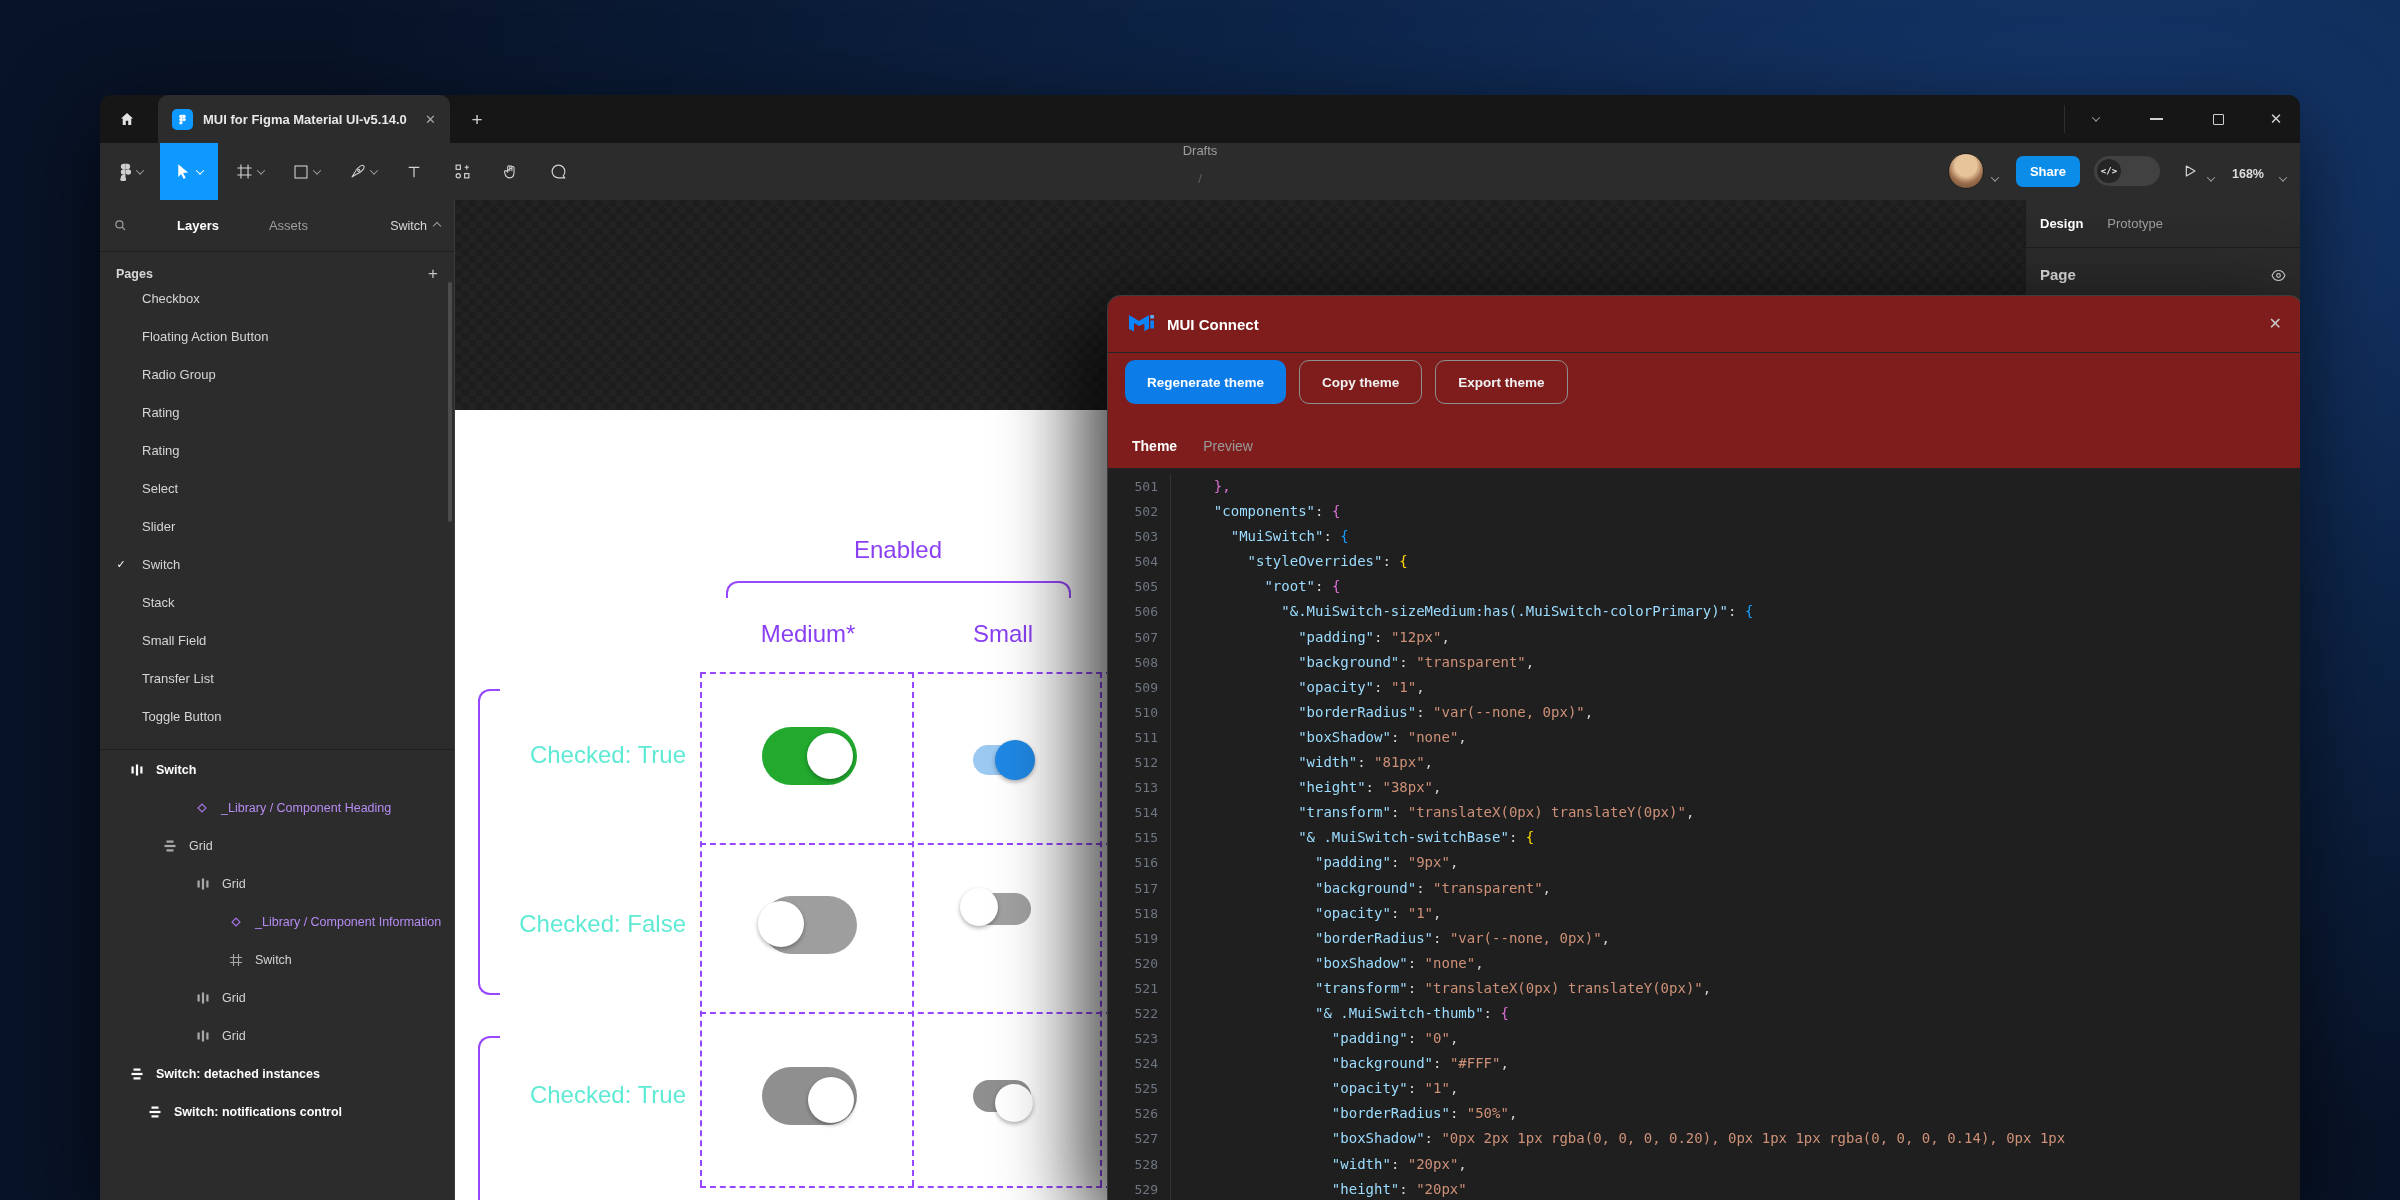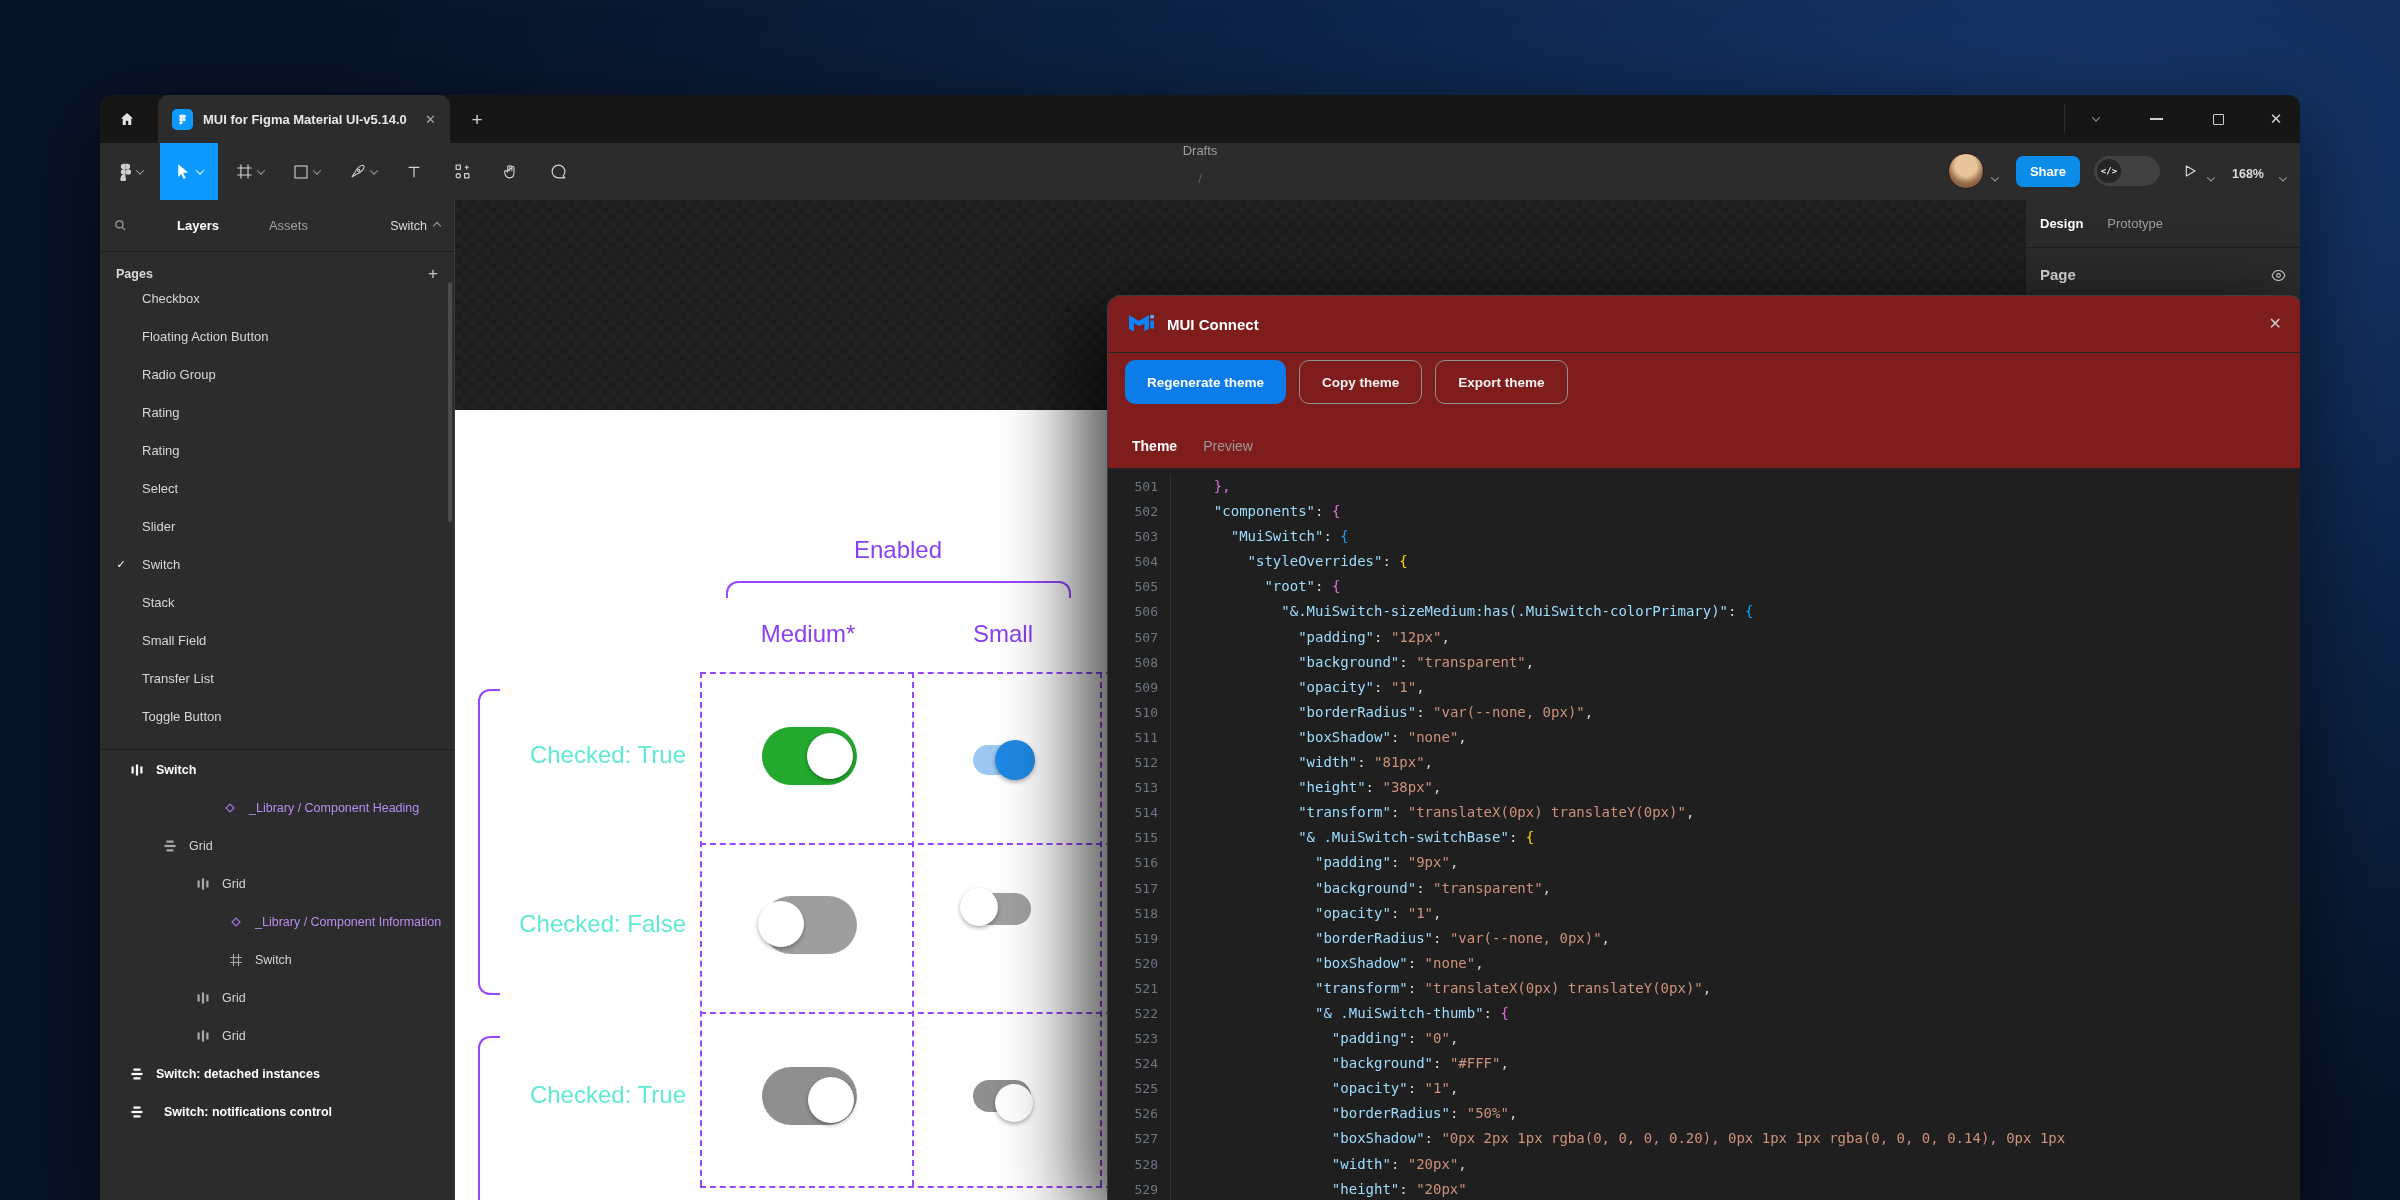--- a/index.html
+++ b/index.html
@@ -374,21 +374,21 @@
         <div class="tree-row strong" style="padding-left: 30px;">
           <span class="tree-ico">
             <svg viewBox="0 0 12 12" width="12" height="12" fill="currentColor">
               <rect x="0.5" y="2.5" width="2.2" height="7"></rect>
               <rect x="4.9" y="0.5" width="2.2" height="11"></rect>
               <rect x="9.3" y="2.5" width="2.2" height="7"></rect>
             </svg>
           </span>
           <span>Switch</span>
         </div>
-        <div class="tree-row instance" style="padding-left: 95px; margin-left: 28px;">
+        <div class="tree-row instance" style="padding-left: 95px;">
           <span class="tree-ico">
             <svg viewBox="0 0 12 12" width="12" height="12">
               <rect x="3.2" y="3.2" width="5.6" height="5.6" fill="none" stroke="currentColor" stroke-width="1.2" transform="rotate(45 6 6)"></rect>
             </svg>
           </span>
           <span>_Library / Component Heading</span>
         </div>
         <div class="tree-row" style="padding-left: 63px;">
           <span class="tree-ico">
             <svg viewBox="0 0 12 12" width="12" height="12" fill="currentColor">
@@ -448,21 +448,21 @@
         <div class="tree-row strong" style="padding-left: 30px;">
           <span class="tree-ico">
             <svg viewBox="0 0 12 12" width="12" height="12" fill="currentColor">
               <rect x="2.5" y="0.5" width="7" height="2.2"></rect>
               <rect x="0.5" y="4.9" width="11" height="2.2"></rect>
               <rect x="2.5" y="9.3" width="7" height="2.2"></rect>
             </svg>
           </span>
           <span>Switch: detached instances</span>
         </div>
-        <div class="tree-row strong" style="padding-left: 30px; gap: 8px;">
+        <div class="tree-row strong" style="padding-left: 48px;">
           <span class="tree-ico">
             <svg viewBox="0 0 12 12" width="12" height="12" fill="currentColor">
               <rect x="2.5" y="0.5" width="7" height="2.2"></rect>
               <rect x="0.5" y="4.9" width="11" height="2.2"></rect>
               <rect x="2.5" y="9.3" width="7" height="2.2"></rect>
             </svg>
           </span>
           <span>Switch: notifications control</span>
         </div>
       </div>

